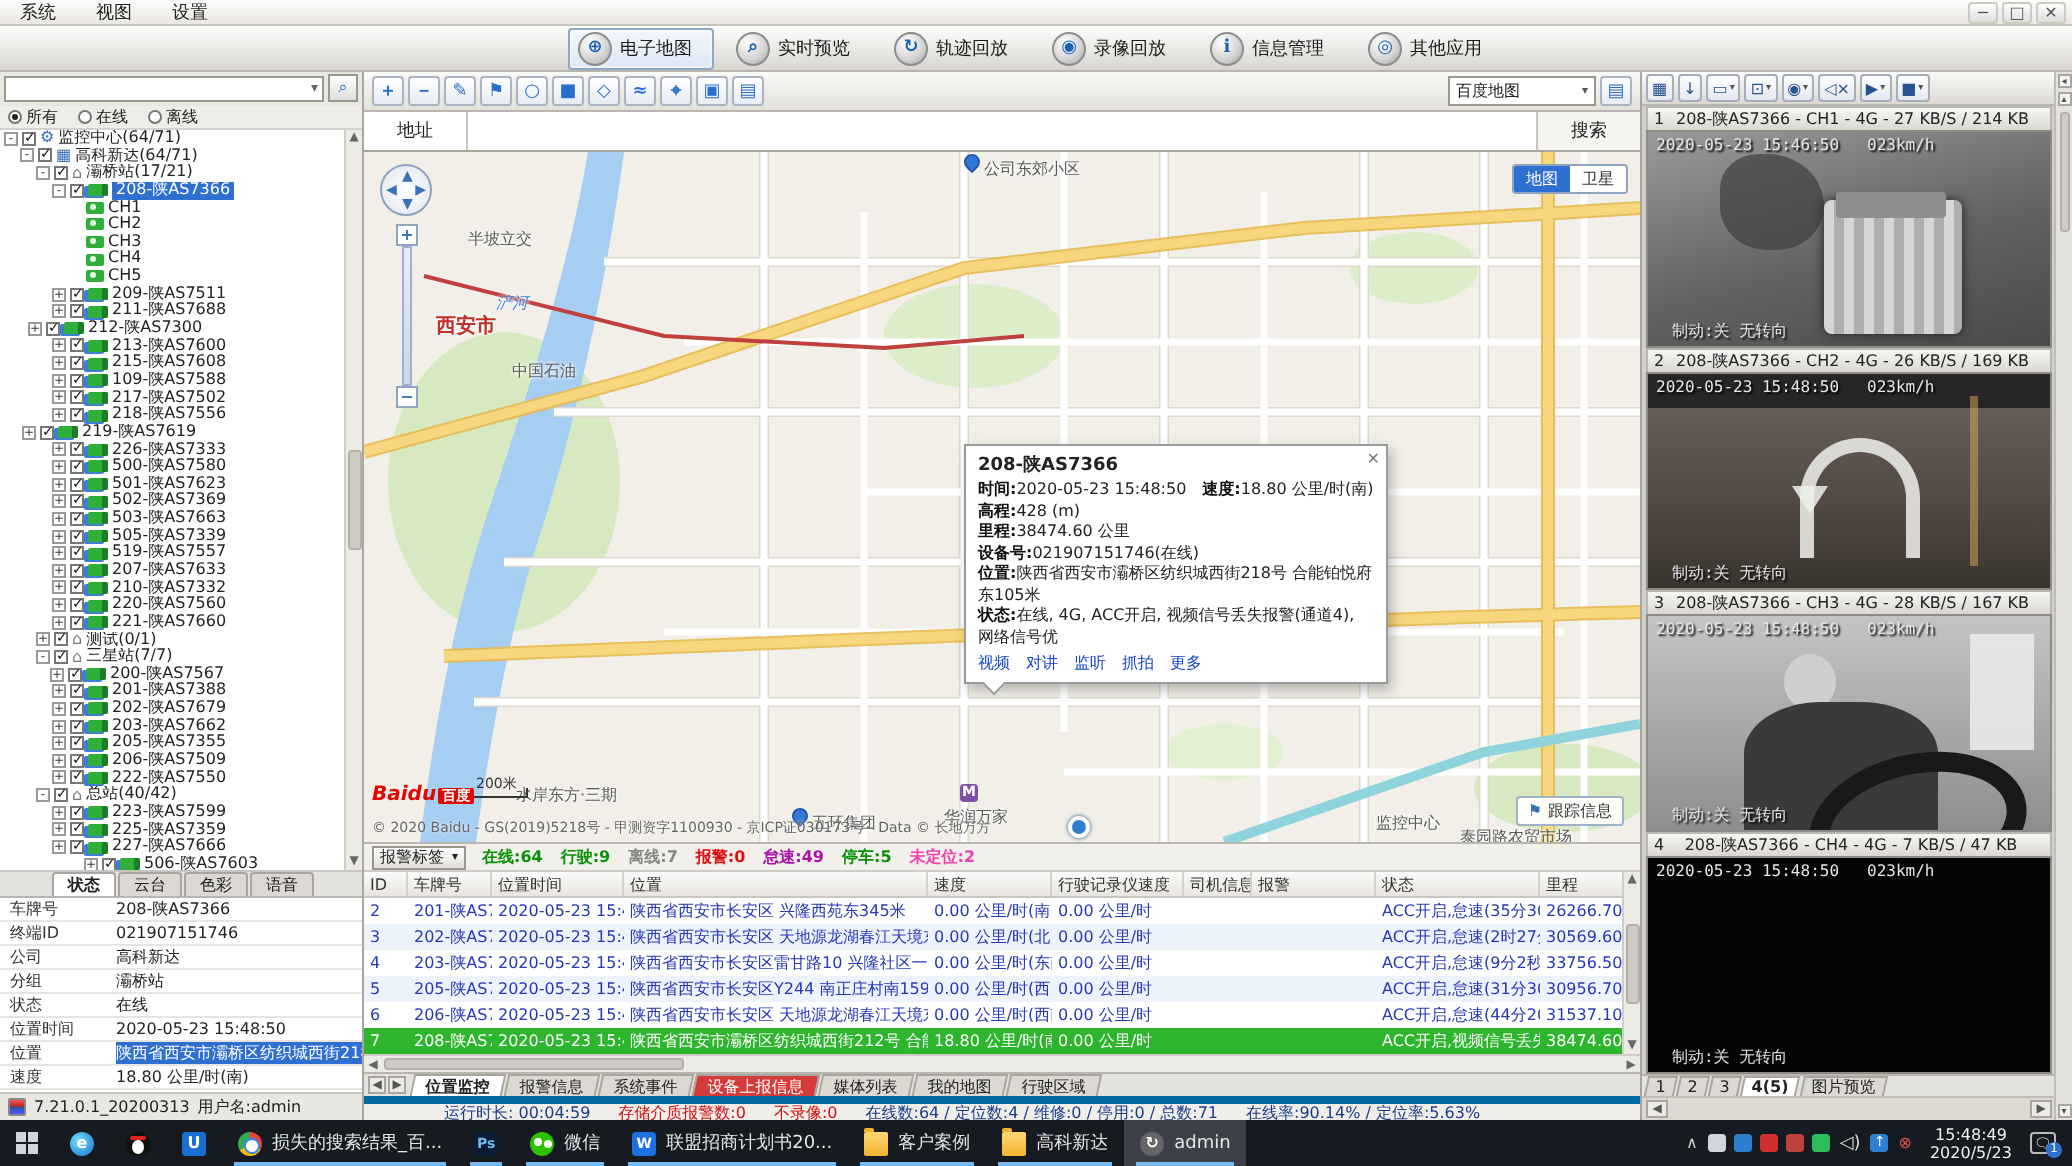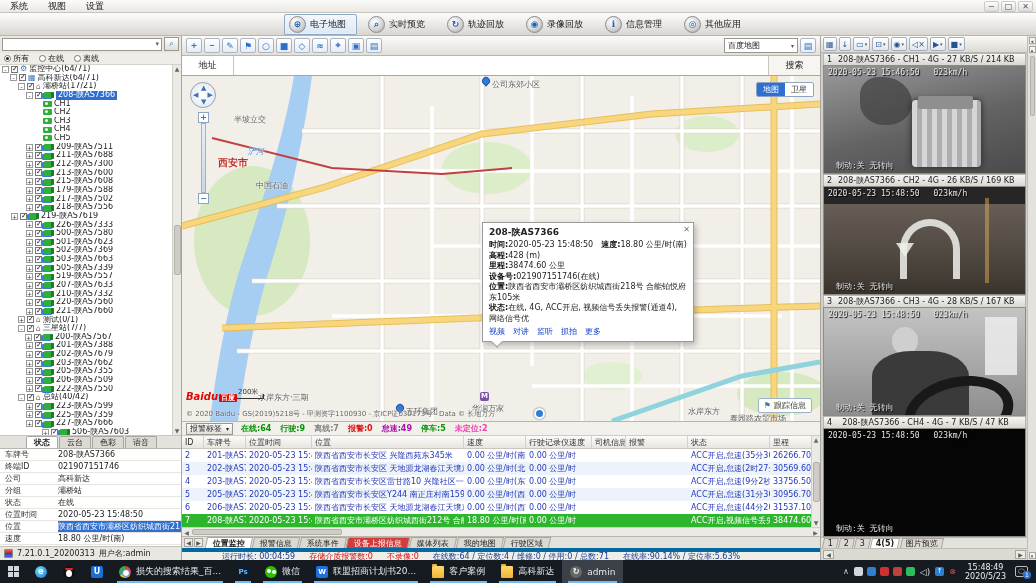--- a/index.html
+++ b/index.html
@@ -315,21 +315,21 @@
             <span class="chk on"></span>
             <span class="tico ico-truck"></span>
             <span class="tlabel">209-陕AS7511</span>
           </div>
           <div class="trow" style="padding-left: 26px;">
             <span class="exp">+</span>
             <span class="chk on"></span>
             <span class="tico ico-truck"></span>
             <span class="tlabel">211-陕AS7688</span>
           </div>
-          <div class="trow" style="padding-left: 26px;">
+          <div class="trow" style="padding-left: 14px;">
             <span class="exp">+</span>
             <span class="chk on"></span>
             <span class="tico ico-truck"></span>
             <span class="tlabel">212-陕AS7300</span>
           </div>
           <div class="trow" style="padding-left: 26px;">
             <span class="exp">+</span>
             <span class="chk on"></span>
             <span class="tico ico-truck"></span>
             <span class="tlabel">213-陕AS7600</span>
@@ -337,21 +337,21 @@
           <div class="trow" style="padding-left: 26px;">
             <span class="exp">+</span>
             <span class="chk on"></span>
             <span class="tico ico-truck"></span>
             <span class="tlabel">215-陕AS7608</span>
           </div>
           <div class="trow" style="padding-left: 26px;">
             <span class="exp">+</span>
             <span class="chk on"></span>
             <span class="tico ico-truck"></span>
-            <span class="tlabel">179-陕AS7588</span>
+            <span class="tlabel">109-陕AS7588</span>
           </div>
           <div class="trow" style="padding-left: 26px;">
             <span class="exp">+</span>
             <span class="chk on"></span>
             <span class="tico ico-truck"></span>
             <span class="tlabel">217-陕AS7502</span>
           </div>
           <div class="trow" style="padding-left: 26px;">
             <span class="exp">+</span>
             <span class="chk on"></span>
@@ -637,21 +637,21 @@
           <span class="pin" style="left: 300px; top: 1px;"></span>
           <span class="mlabel gray" style="left: 52px; top: 38px;">半坡立交</span>
           <span class="mlabel blue" style="left: 66px; top: 70px;">浐河</span>
           <span class="mlabel red" style="left: 36px; top: 80px;">西安市</span>
           <span class="mlabel gray" style="left: 74px; top: 104px;">中国石油</span>
           <span class="mlabel gray" style="left: 76px; top: 316px;">水岸东方·三期</span>
           <span class="mlabel gray" style="left: 224px; top: 330px;">五环集团</span>
           <span class="pin" style="left: 214px; top: 328px;"></span>
           <span class="mlabel gray" style="left: 290px; top: 327px;">华润万家</span>
           <span class="metro" style="left: 298px; top: 316px;">M</span>
-          <span class="mlabel gray" style="left: 506px; top: 330px;">水岸东方</span>
+          <span class="mlabel gray" style="left: 506px; top: 330px;">监控中心</span>
           <span class="mlabel gray" style="left: 548px; top: 337px;">泰园路农贸市场</span>
         </div>
 
       <div id="panctl">
         <span style="left:10px;top:1px">▲</span>
         <span style="left:10px;bottom:1px">▼</span>
         <span style="left:2px;top:8px">◀</span>
         <span style="right:2px;top:8px">▶</span>
       </div>
       <div id="zoomctl">

